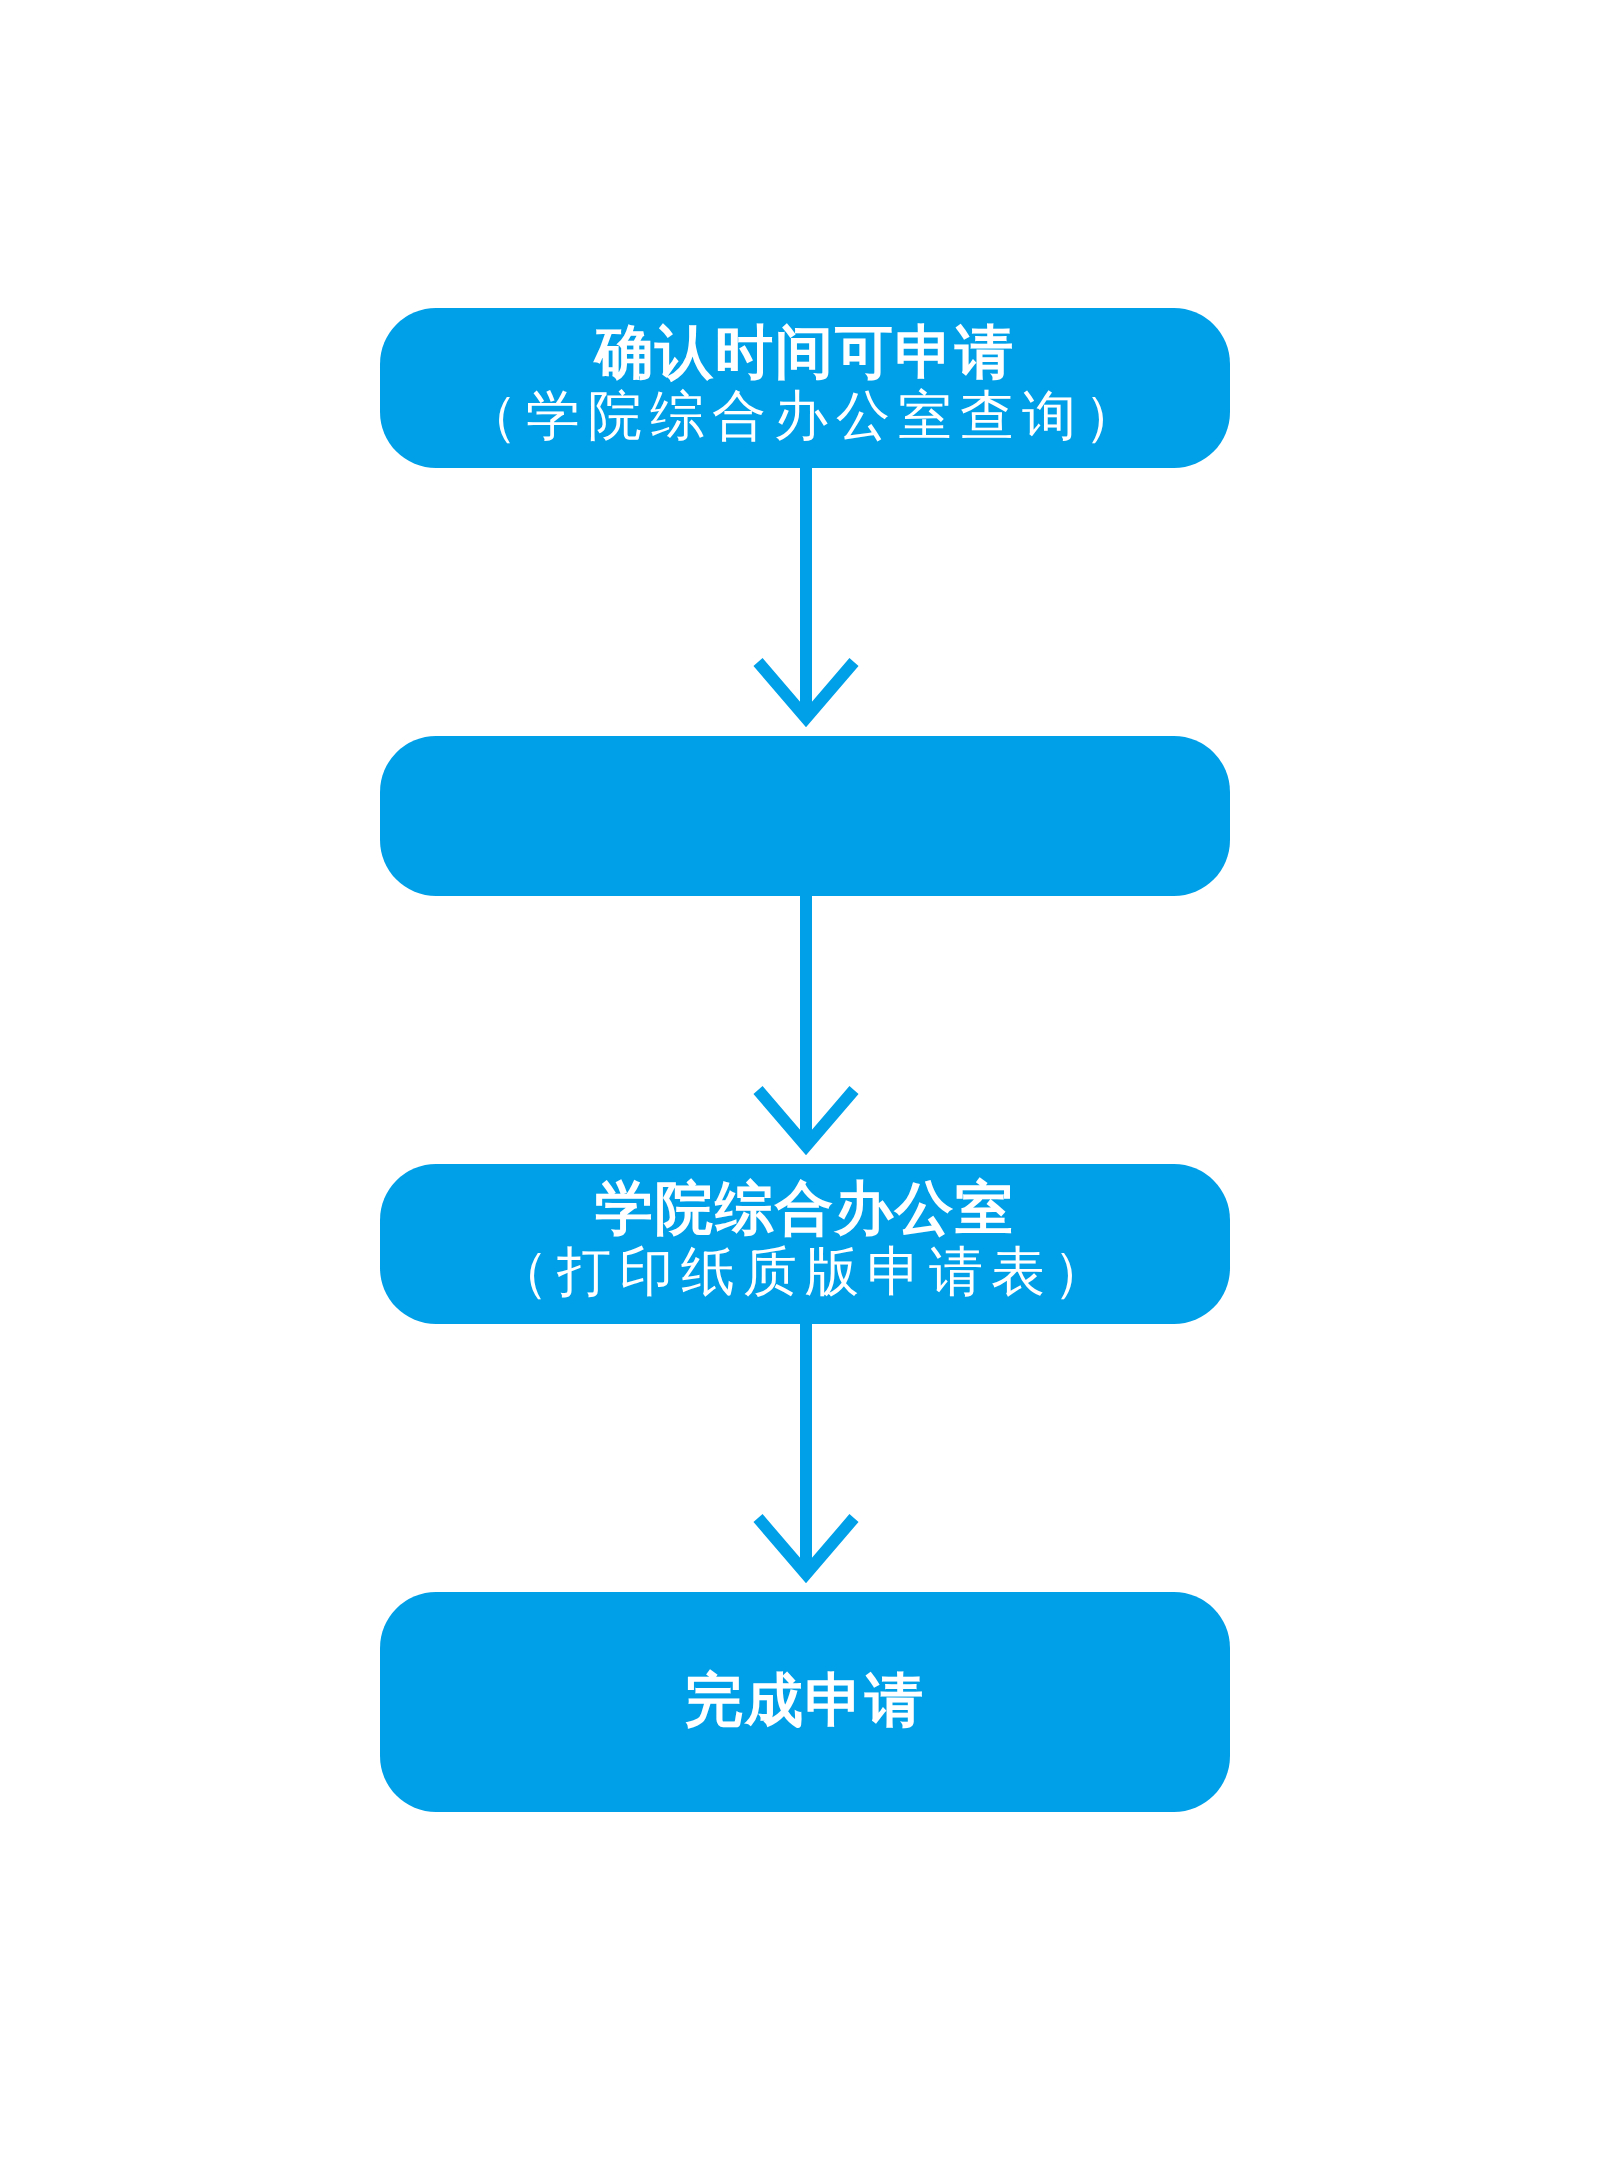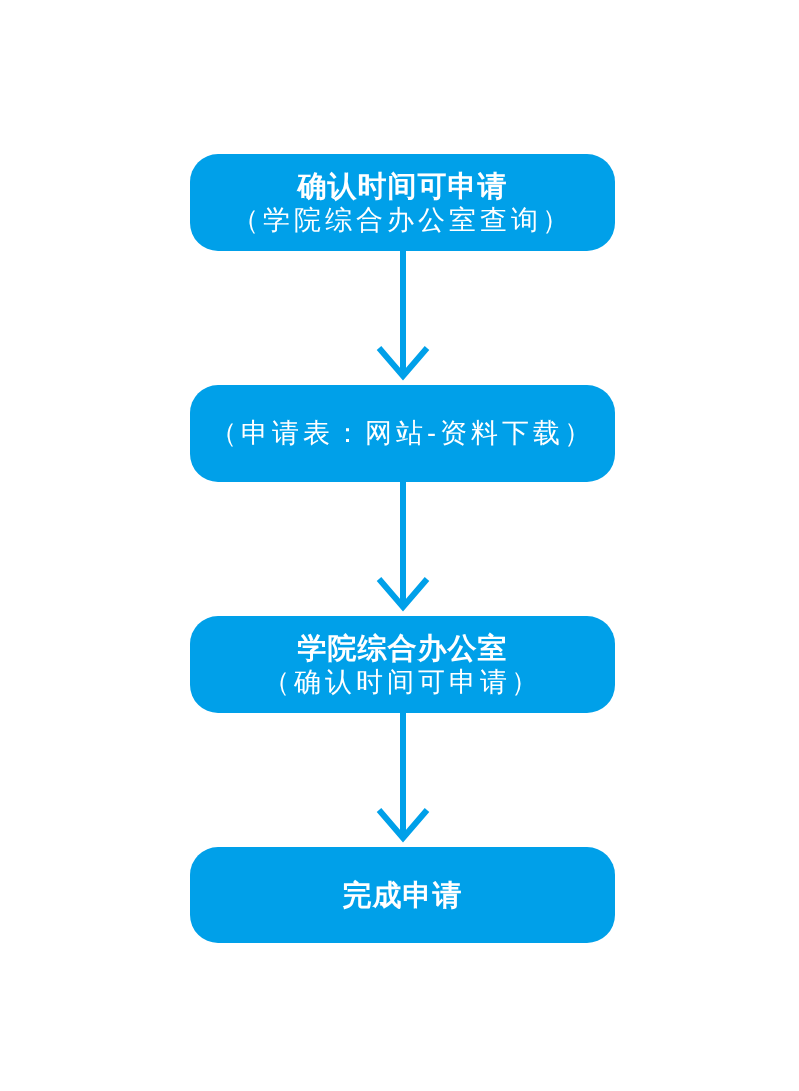--- a/index.html
+++ b/index.html
@@ -19,43 +19,43 @@
     position: absolute;
     left: 190px;
     top: 154px;
     width: 425px;
     display: flex;
     flex-direction: column;
     align-items: center;
   }
   .node {
     width: 425px;
-    height: 97px;
+    height: 80px;
     background: #00A0E9;
     border-radius: 28px;
     color: #ffffff;
     display: flex;
     flex-direction: column;
     align-items: center;
     justify-content: center;
     text-align: center;
     box-sizing: border-box;
   }
   .node.last {
-    height: 96px;
+    height: 110px;
   }
   .node .title {
     font-weight: bold;
     font-size: 29px;
     line-height: 1.25;
     letter-spacing: 1px;
     white-space: nowrap;
   }
   .node .subtitle {
-    font-family: Liberation Sans, sans-serif;
+    font-family: Liberation Mono, monospace;
     font-size: 27px;
     font-weight: normal;
     line-height: 1.25;
     letter-spacing: 4px;
     white-space: nowrap;
   }
   .node .subtitle:empty { display: none; }
   .arrow {
     display: block;
     width: 56px;
@@ -78,31 +78,30 @@
       <div class="title">确认时间可申请</div>
       <div class="subtitle">（学院综合办公室查询）</div>
     </div>
 
     <svg class="arrow" viewBox="0 0 56 134" xmlns="http://www.w3.org/2000/svg">
       <line x1="28" y1="0" x2="28" y2="124"></line>
       <polyline points="4,97 28,125 52,97"></polyline>
     </svg>
 
     <div class="node">
-      <div class="subtitle">（申请表：网站-资料下载）</div>
     </div>
 
     <svg class="arrow" viewBox="0 0 56 134" xmlns="http://www.w3.org/2000/svg">
       <line x1="28" y1="0" x2="28" y2="124"></line>
       <polyline points="4,97 28,125 52,97"></polyline>
     </svg>
 
     <div class="node">
       <div class="title">学院综合办公室</div>
-      <div class="subtitle">（确认时间可申请）</div>
+      <div class="subtitle">（打印纸质版申请表）</div>
     </div>
 
     <svg class="arrow" viewBox="0 0 56 134" xmlns="http://www.w3.org/2000/svg">
       <line x1="28" y1="0" x2="28" y2="124"></line>
       <polyline points="4,97 28,125 52,97"></polyline>
     </svg>
 
     <div class="node last">
       <div class="title">完成申请</div>
 

